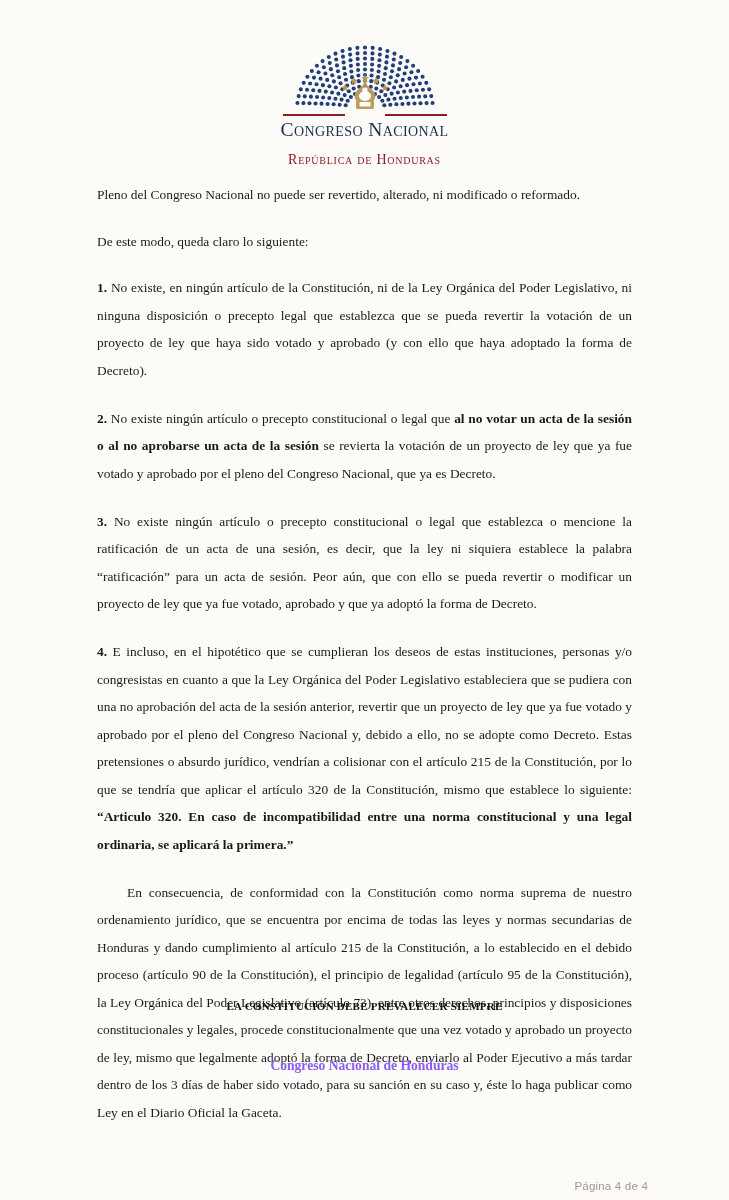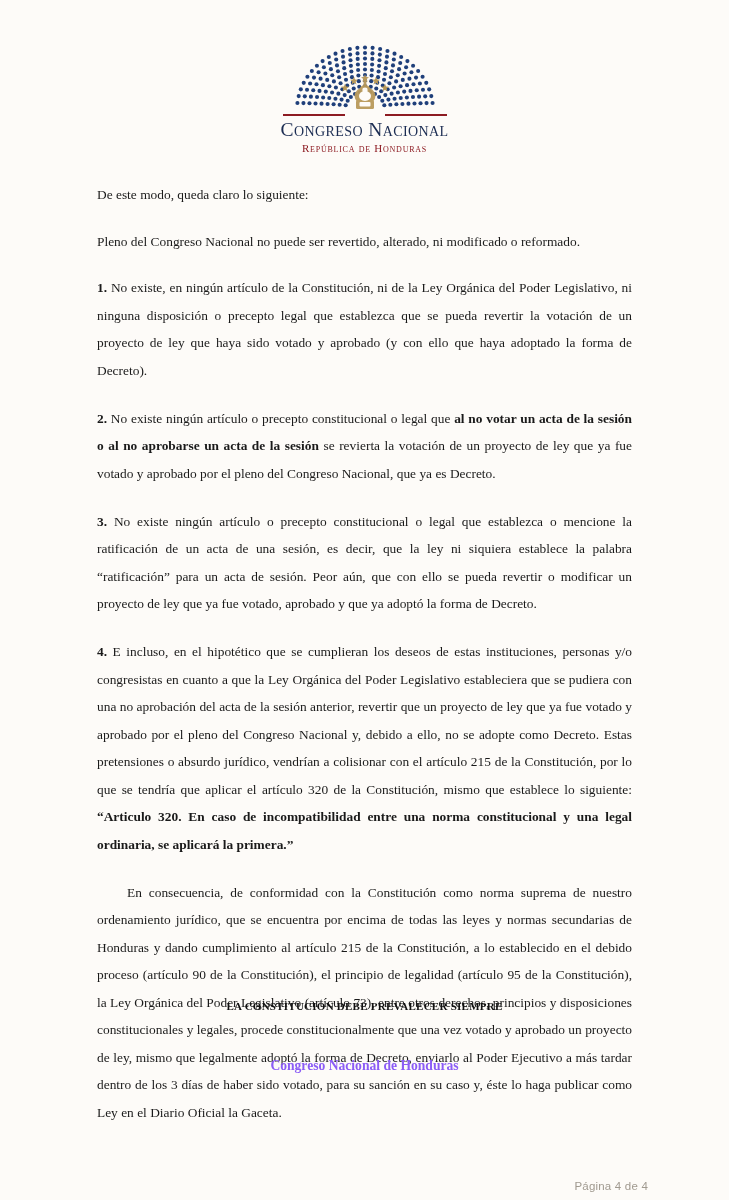--- a/index.html
+++ b/index.html
@@ -65,25 +65,25 @@
     font-size: 19.5px;
     letter-spacing: 0.4px;
     color: #1b2c52;
     font-variant: small-caps;
     line-height: 1.05;
     white-space: nowrap;
     margin-top: 1px;
   }
   .subwordmark {
     font-family: "Liberation Serif", "DejaVu Serif", serif;
-    font-size: 11px;
+    font-size: 14px;
     letter-spacing: 0.75px;
     color: #8d1b22;
     font-variant: small-caps;
-    margin-top: 2px;
+    margin-top: 12px;
     white-space: nowrap;
   }
 
   
   .content {
     position: absolute;
     left: 97px;
     right: 97px;
     top: 181px;
   }
@@ -341,22 +341,22 @@
         <span class="rule left"></span>
         <span class="rule right"></span>
       </div>
 
       <div class="wordmark">Congreso Nacional</div>
       <div class="subwordmark">República de Honduras</div>
     </div>
   </div>
 
   <div class="content" id="body-content">
+      <p class="para tight"><span>Pleno del Congreso Nacional no puede ser revertido, alterado, ni modificado o reformado.</span></p>
       <p class="para tight"><span>De este modo, queda claro lo siguiente:</span></p>
-      <p class="para tight"><span>Pleno del Congreso Nacional no puede ser revertido, alterado, ni modificado o reformado.</span></p>
       <p class="para"><span class="b">1.</span><span>  No existe, en ningún artículo de la Constitución, ni de la Ley Orgánica del Poder Legislativo, ni ninguna disposición o precepto legal que establezca que se pueda revertir la votación de un proyecto de ley que haya sido votado y aprobado (y con ello que haya adoptado la forma de Decreto).</span></p>
       <p class="para"><span class="b">2.</span><span>  No existe ningún artículo o precepto constitucional o legal que </span><span class="b">al no votar un acta de la sesión o al no aprobarse un acta de la sesión</span><span> se revierta la votación de un proyecto de ley que ya fue votado y aprobado por el pleno del Congreso Nacional, que ya es Decreto.</span></p>
       <p class="para"><span class="b">3.</span><span> No existe ningún artículo o precepto constitucional o legal que establezca o mencione la ratificación de un acta de una sesión, es decir, que la ley ni siquiera establece la palabra “ratificación” para un acta de sesión. Peor aún, que con ello se pueda revertir o modificar un proyecto de ley que ya fue votado, aprobado y que ya adoptó la forma de Decreto.</span></p>
       <p class="para"><span class="b">4.</span><span> E incluso, en el hipotético que se cumplieran los deseos de estas instituciones, personas y/o congresistas en cuanto a que la Ley Orgánica del Poder Legislativo estableciera que se pudiera con una no aprobación del acta de la sesión anterior, revertir que un proyecto de ley que ya fue votado y aprobado por el pleno del Congreso Nacional y, debido a ello, no se adopte como Decreto. Estas pretensiones o absurdo jurídico, vendrían a colisionar con el artículo 215 de la Constitución, por lo que se tendría que aplicar el artículo 320 de la Constitución, mismo que establece lo siguiente: </span><span class="b">“Articulo 320. En caso de incompatibilidad entre una norma constitucional y una legal ordinaria, se aplicará la primera.”</span></p>
       <p class="para indent"><span>En consecuencia, de conformidad con la Constitución como norma suprema de nuestro ordenamiento jurídico, que se encuentra por encima de todas las leyes y normas secundarias de Honduras y dando cumplimiento al artículo 215 de la Constitución, a lo establecido en el debido proceso (artículo 90 de la Constitución), el principio de legalidad (artículo 95 de la Constitución), la Ley Orgánica del Poder Legislativo (artículo 73), entre otros derechos, principios y disposiciones constitucionales y legales, procede constitucionalmente que una vez votado y aprobado un proyecto de ley, mismo que legalmente adoptó la forma de Decreto, enviarlo al Poder Ejecutivo a más tardar dentro de los 3 días de haber sido votado, para su sanción en su caso y, éste lo haga publicar como Ley en el Diario Oficial la Gaceta.</span></p>
     </div>
 
   <div class="closing">
     <div class="closing-main">LA CONSTITUCION DEBE PREVALECER SIEMPRE</div>
     <div class="closing-sub">Congreso Nacional de Honduras</div>

